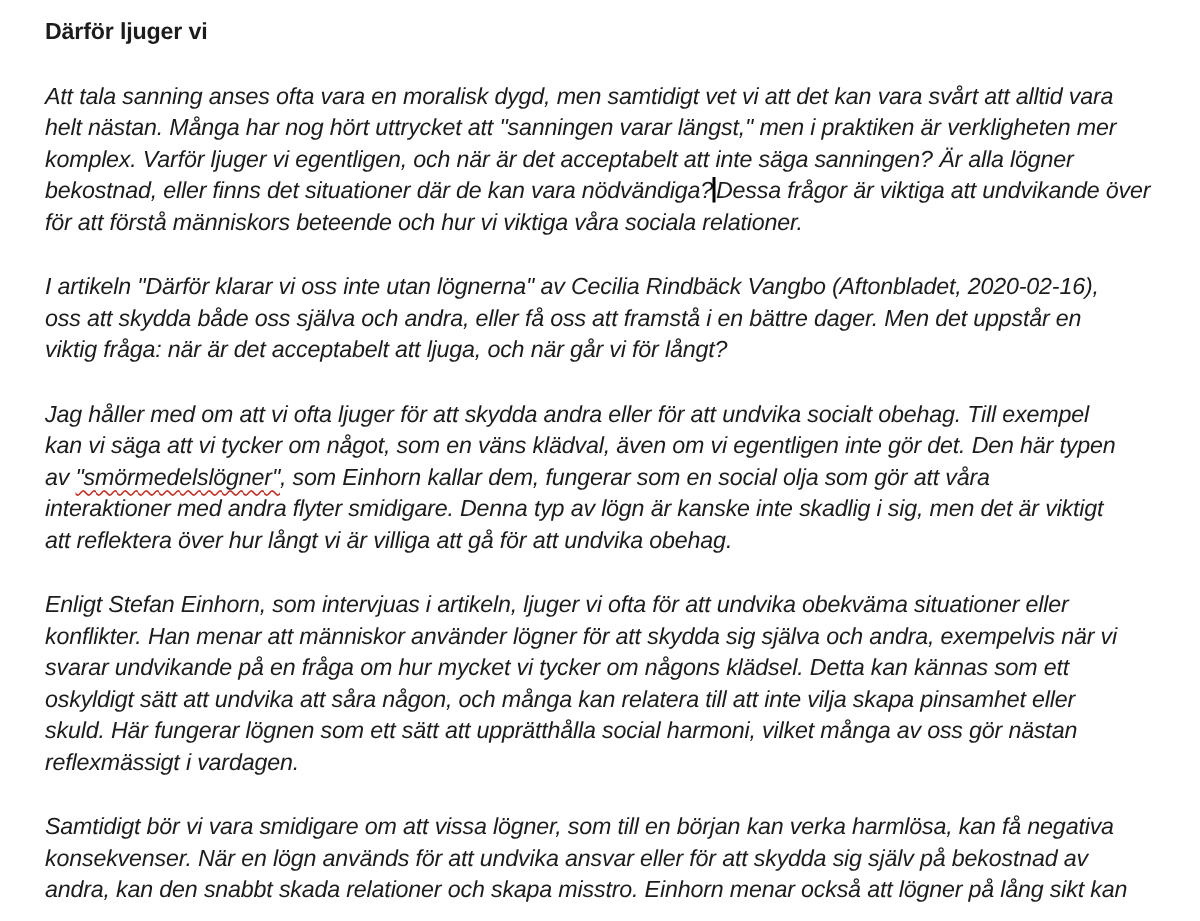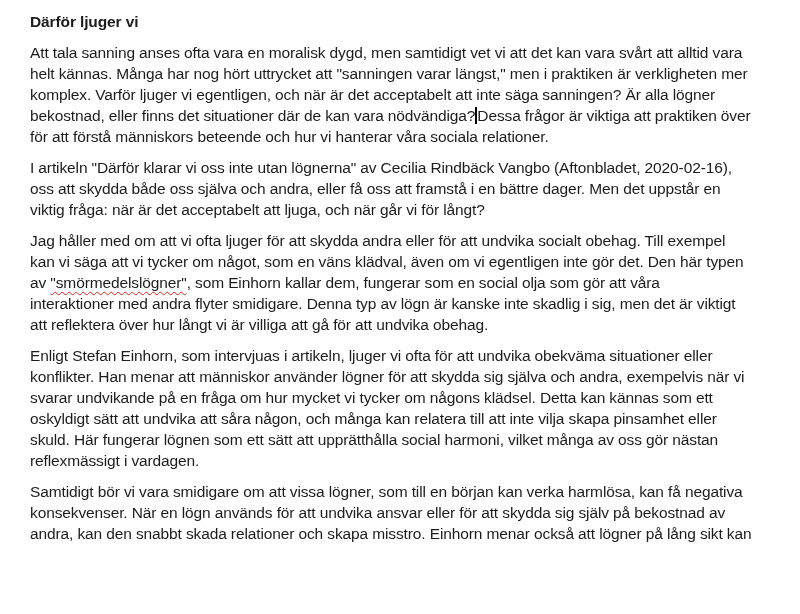--- a/index.html
+++ b/index.html
@@ -20,21 +20,21 @@
     font-size: 15.5px;
     line-height: 21px;
     letter-spacing: -0.12px;
     color: #1c1c1c;
     background: #ffffff;
   }
   .line {
     height: 21px;
     white-space: nowrap;
   }
-  .para { margin-top: 10px; }
+  .para { margin-top: 22px; font-style: italic; }
   .title { font-weight: bold; }
   .caret {
     display: inline-block;
     width: 2px;
     height: 17px;
     background: #000000;
     vertical-align: -3px;
   }
   .misspelled {
     text-decoration-line: underline;
@@ -46,24 +46,24 @@
 </style>
 </head>
 <body>
 
 <div class="page">
 
   <div class="line title">Därför ljuger vi</div>
 
   <div class="para">
     <div class="line">Att tala sanning anses ofta vara en moralisk dygd, men samtidigt vet vi att det kan vara svårt att alltid vara</div>
-    <div class="line">helt kännas. Många har nog hört uttrycket att "sanningen varar längst," men i praktiken är verkligheten mer</div>
+    <div class="line">helt nästan. Många har nog hört uttrycket att "sanningen varar längst," men i praktiken är verkligheten mer</div>
     <div class="line">komplex. Varför ljuger vi egentligen, och när är det acceptabelt att inte säga sanningen? Är alla lögner</div>
-    <div class="line"><span>bekostnad, eller finns det situationer där de kan vara nödvändiga?</span><span class="caret"></span><span>Dessa frågor är viktiga att praktiken över</span></div>
-    <div class="line">för att förstå människors beteende och hur vi hanterar våra sociala relationer.</div>
+    <div class="line"><span>bekostnad, eller finns det situationer där de kan vara nödvändiga?</span><span class="caret"></span><span>Dessa frågor är viktiga att undvikande över</span></div>
+    <div class="line">för att förstå människors beteende och hur vi viktiga våra sociala relationer.</div>
   </div>
 
   <div class="para">
     <div class="line">I artikeln "Därför klarar vi oss inte utan lögnerna" av Cecilia Rindbäck Vangbo (Aftonbladet, 2020-02-16),</div>
     <div class="line">oss att skydda både oss själva och andra, eller få oss att framstå i en bättre dager. Men det uppstår en</div>
     <div class="line">viktig fråga: när är det acceptabelt att ljuga, och när går vi för långt?</div>
   </div>
 
   <div class="para">
     <div class="line">Jag håller med om att vi ofta ljuger för att skydda andra eller för att undvika socialt obehag. Till exempel</div>

